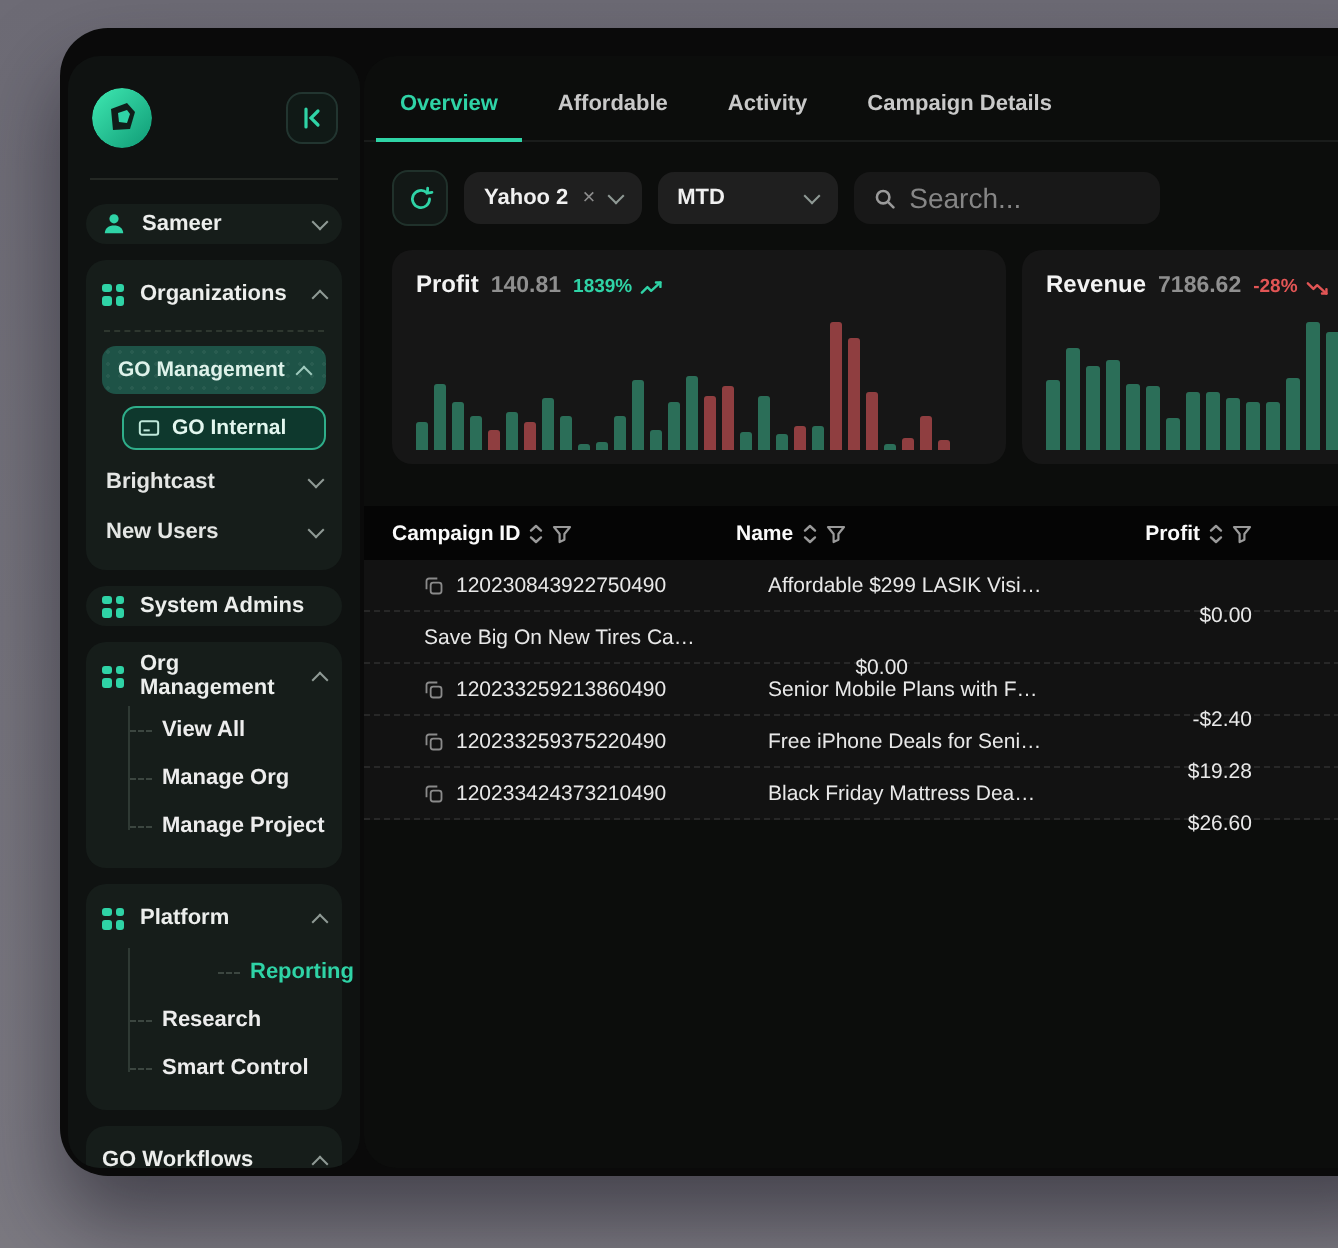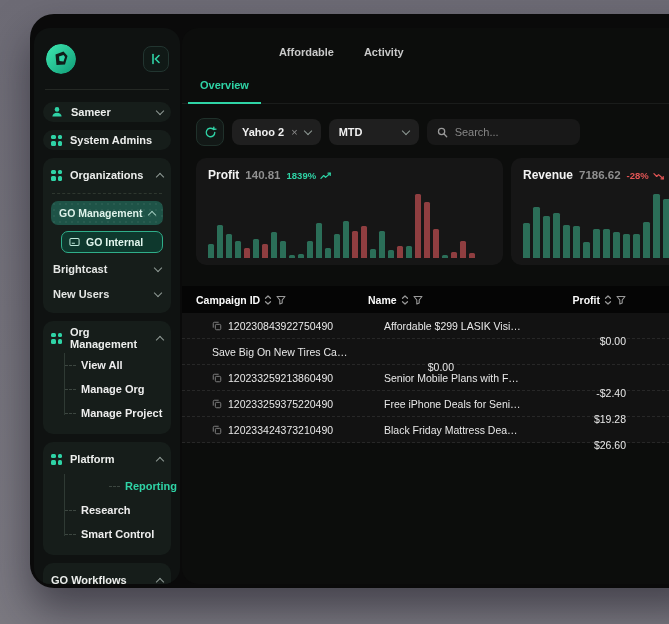--- a/index.html
+++ b/index.html
@@ -53,30 +53,30 @@
   .tree-item{position:relative;padding:6px 0 6px 17px;font-size:11px;font-weight:700;color:#ededed;cursor:pointer;}
   .tree-item::before{content:'';position:absolute;left:1px;top:50%;width:11px;border-top:1px dashed #3c4640;}
   .tree-item.active{color:var(--accent);margin-left:44px;}
   
   .main{
     position:absolute;left:152px;top:14px;width:528px;height:556px;
     background:#0c0d0c;border-radius:16px;overflow:hidden;
   }
   .tab-bar{display:flex;gap:6px;padding:18px 0 0 6px;border-bottom:1px solid #1a1c1b;}
   .tab{padding:0 12px 11px;font-size:11px;font-weight:700;color:#c9c9c9;cursor:pointer;}
-  .tab.active{color:var(--accent);border-bottom:2px solid var(--accent);margin-bottom:-1px;margin-top:33px;}
+  .tab.active{color:var(--accent);border-bottom:2px solid var(--accent);margin-bottom:-1px;}
   .filter-row{display:flex;align-items:center;gap:8px;margin:14px 14px 0;}
   .refresh-btn{width:28px;height:28px;border:1px solid #20312b;border-radius:8px;background:#121816;
     display:flex;align-items:center;justify-content:center;cursor:pointer;flex:0 0 auto;}
   .chip,.select{height:26px;background:#1f1f1f;border-radius:8px;display:flex;align-items:center;gap:7px;
     padding:0 10px;font-size:11px;font-weight:700;color:#f0f0f0;cursor:pointer;}
   .chip .x{color:#8d8d8d;font-size:11px;font-weight:400;cursor:pointer;}
   .select{width:90px;justify-content:space-between;}
   .search{height:26px;background:#181818;border-radius:8px;display:flex;align-items:center;gap:7px;padding:0 10px;width:153px;}
-  .search input{background:transparent;border:none;outline:none;color:#ddd;font-size:11px;width:100%;
+  .search input{background:transparent;border:none;outline:none;color:#ddd;font-size:14px;width:100%;
     font-family:"Liberation Sans","DejaVu Sans",sans-serif;}
   .search input::placeholder{color:#868686;}
   .charts-row{display:flex;gap:8px;margin:12px 0 0 14px;}
   .chart-card{background:#161616;border-radius:10px;position:relative;height:107px;padding:10px 12px;overflow:hidden;flex:0 0 auto;}
   .chart-card.profit{width:307px;}
   .chart-card.revenue{width:236px;}
   .cc-head{display:flex;align-items:baseline;gap:6px;}
   .cc-title{font-size:12px;font-weight:700;color:#f3f3f3;}
   .cc-value{font-size:11.5px;font-weight:600;color:#8f8f8f;}
   .chg{font-size:9.5px;font-weight:700;display:flex;align-items:center;gap:4px;}
@@ -128,73 +128,73 @@
 
     <div class="card row">
       <svg width="12" height="12" viewBox="0 0 12 12" fill="#2fd3a6">
         <circle cx="6" cy="3.4" r="2.3"></circle>
           <path d="M1.4 10.6c0-2.6 2.1-3.9 4.6-3.9s4.6 1.3 4.6 3.9z"></path>
       </svg>
       <span class="grow">Sameer</span>
       <span class="chev down"></span>
     </div>
 
+    <div class="card">
+      <div class="row">
+        <span class="grid-ic">
+            <i></i>
+            <i></i>
+            <i></i>
+            <i></i>
+          </span>
+        <span class="grow">Organizations</span>
+        <span class="chev up"></span>
+      </div>
+      <div class="dash-div"></div>
+      <div>
+          <div class="org-sel">
+            <span class="lbl">GO Management</span>
+            <span class="chev up"></span>
+          </div>
+          <div class="org-child-sel">
+            <svg width="11" height="10" viewBox="0 0 12 10" fill="none" stroke="#bfe8da" stroke-width="1.1">
+              <rect x="1" y="1.3" width="10" height="7.4" rx="1.2"></rect>
+              <path d="M3 6.3h3.4"></path>
+            </svg>
+            <span>GO Internal</span>
+          </div>
+          <div class="org-plain">
+            <span>Brightcast</span>
+            <span class="chev down"></span>
+          </div>
+          <div class="org-plain">
+            <span>New Users</span>
+            <span class="chev down"></span>
+          </div>
+        </div>
+    </div>
+
     <div class="card row">
       <span class="grid-ic">
           <i></i>
           <i></i>
           <i></i>
           <i></i>
         </span>
       <span class="grow">System Admins</span>
     </div>
 
     <div class="card">
       <div class="row">
         <span class="grid-ic">
             <i></i>
             <i></i>
             <i></i>
             <i></i>
           </span>
-        <span class="grow">Organizations</span>
-        <span class="chev up"></span>
-      </div>
-      <div class="dash-div"></div>
-      <div>
-          <div class="org-sel">
-            <span class="lbl">GO Management</span>
-            <span class="chev up"></span>
-          </div>
-          <div class="org-child-sel">
-            <svg width="11" height="10" viewBox="0 0 12 10" fill="none" stroke="#bfe8da" stroke-width="1.1">
-              <rect x="1" y="1.3" width="10" height="7.4" rx="1.2"></rect>
-              <path d="M3 6.3h3.4"></path>
-            </svg>
-            <span>GO Internal</span>
-          </div>
-          <div class="org-plain">
-            <span>Brightcast</span>
-            <span class="chev down"></span>
-          </div>
-          <div class="org-plain">
-            <span>New Users</span>
-            <span class="chev down"></span>
-          </div>
-        </div>
-    </div>
-
-    <div class="card">
-      <div class="row">
-        <span class="grid-ic">
-            <i></i>
-            <i></i>
-            <i></i>
-            <i></i>
-          </span>
         <span class="grow">Org Management</span>
         <span class="chev up"></span>
       </div>
       <div class="tree">
           <div class="tree-item">View All</div>
           <div class="tree-item">Manage Org</div>
           <div class="tree-item">Manage Project</div>
         </div>
     </div>
 
@@ -223,20 +223,21 @@
       </div>
 
     </div>
   </div>
 
   <div class="main">
     <div class="tab-bar">
         <div class="tab active">Overview</div>
         <div class="tab">Affordable</div>
         <div class="tab">Activity</div>
+        <div class="tab">Campaign Details</div>
       </div>
 
     <div class="filter-row">
       <div class="refresh-btn">
         <svg width="13" height="13" viewBox="0 0 14 14" fill="none" stroke="#2fd3a6" stroke-width="1.5" stroke-linecap="round">
           <path d="M11.6 7a4.6 4.6 0 1 1-1.5-3.4"></path>
             <path d="M10.6 1.2l-.2 2.6 2.5-.4"></path>
         </svg>
       </div>
       <div class="chip">

